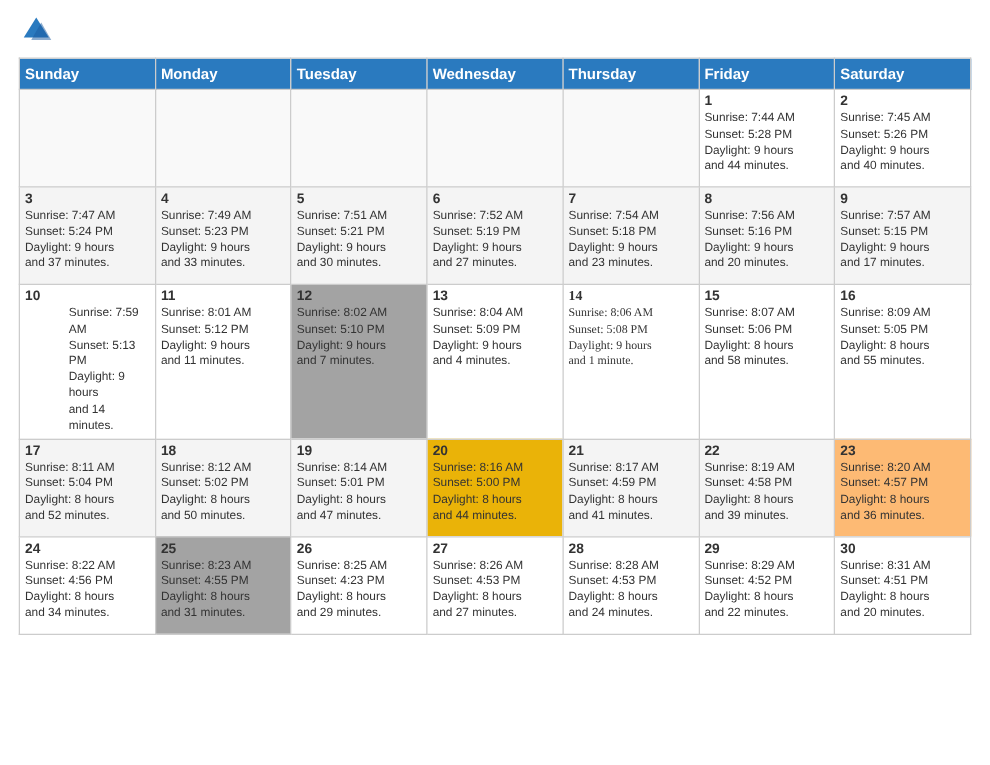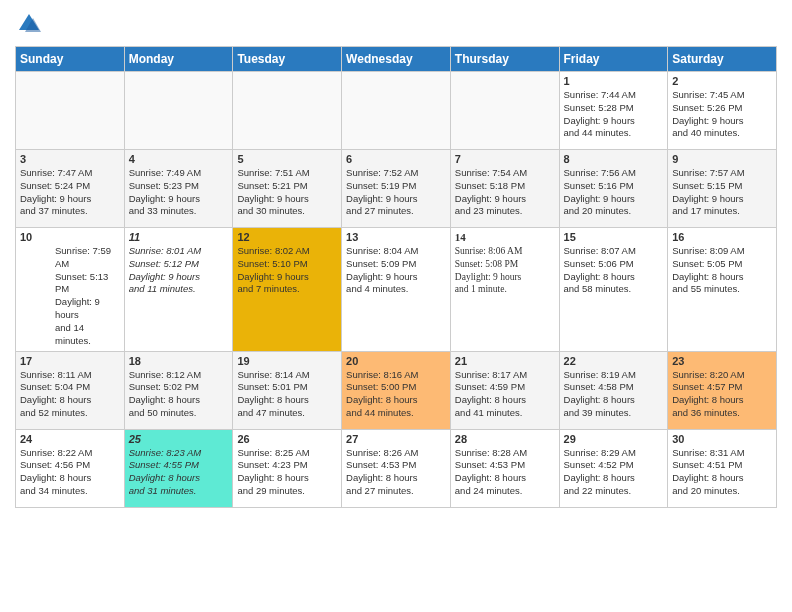--- a/index.html
+++ b/index.html
@@ -208,28 +208,28 @@
           </td>
         </tr>
         <tr style="background: rgb(255, 255, 255);">
           <td style="background: rgb(255, 255, 255);">
             <span class="day-num">10</span>
             <div class="day-info" style="white-space: pre-line; margin-left: 35px;">Sunrise: 7:59 AM
 Sunset: 5:13 PM
 Daylight: 9 hours
 and 14 minutes.</div>
           </td>
-          <td style="background: rgb(255, 255, 255); font-style: italic;">
+          <td style="background: rgb(255, 255, 255);">
             <span class="day-num">11</span>
             <div class="day-info" style="white-space: pre-line;">Sunrise: 8:01 AM
 Sunset: 5:12 PM
 Daylight: 9 hours
 and 11 minutes.</div>
           </td>
-          <td style="background: #eab308;">
+          <td style="background: #a3a3a3;">
             <span class="day-num">12</span>
             <div class="day-info" style="white-space: pre-line;">Sunrise: 8:02 AM
 Sunset: 5:10 PM
 Daylight: 9 hours
 and 7 minutes.</div>
           </td>
           <td style="background: rgb(255, 255, 255);">
             <span class="day-num">13</span>
             <div class="day-info" style="white-space: pre-line;">Sunrise: 8:04 AM
 Sunset: 5:09 PM
@@ -273,21 +273,21 @@
 Daylight: 8 hours
 and 50 minutes.</div>
           </td>
           <td style="background: rgb(244, 244, 244);">
             <span class="day-num">19</span>
             <div class="day-info" style="white-space: pre-line;">Sunrise: 8:14 AM
 Sunset: 5:01 PM
 Daylight: 8 hours
 and 47 minutes.</div>
           </td>
-          <td style="background: #fdba74;">
+          <td style="background: #eab308;">
             <span class="day-num">20</span>
             <div class="day-info" style="white-space: pre-line;">Sunrise: 8:16 AM
 Sunset: 5:00 PM
 Daylight: 8 hours
 and 44 minutes.</div>
           </td>
           <td style="background: rgb(244, 244, 244);">
             <span class="day-num">21</span>
             <div class="day-info" style="white-space: pre-line;">Sunrise: 8:17 AM
 Sunset: 4:59 PM
@@ -310,21 +310,21 @@
           </td>
         </tr>
         <tr style="background: rgb(255, 255, 255);">
           <td style="background: rgb(255, 255, 255);">
             <span class="day-num">24</span>
             <div class="day-info" style="white-space: pre-line;">Sunrise: 8:22 AM
 Sunset: 4:56 PM
 Daylight: 8 hours
 and 34 minutes.</div>
           </td>
-          <td style="background: #5eead4; font-style: italic;">
+          <td style="background: #a3a3a3;">
             <span class="day-num">25</span>
             <div class="day-info" style="white-space: pre-line;">Sunrise: 8:23 AM
 Sunset: 4:55 PM
 Daylight: 8 hours
 and 31 minutes.</div>
           </td>
           <td style="background: rgb(255, 255, 255);">
             <span class="day-num">26</span>
             <div class="day-info" style="white-space: pre-line;">Sunrise: 8:25 AM
 Sunset: 4:23 PM

